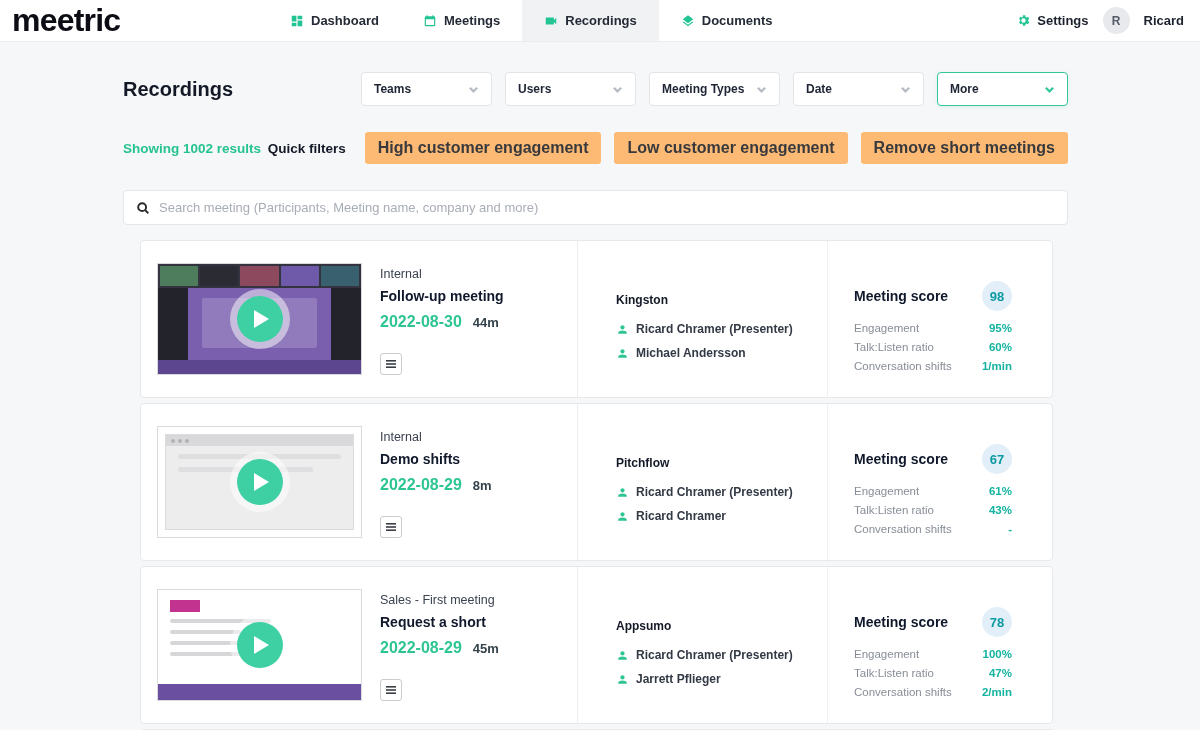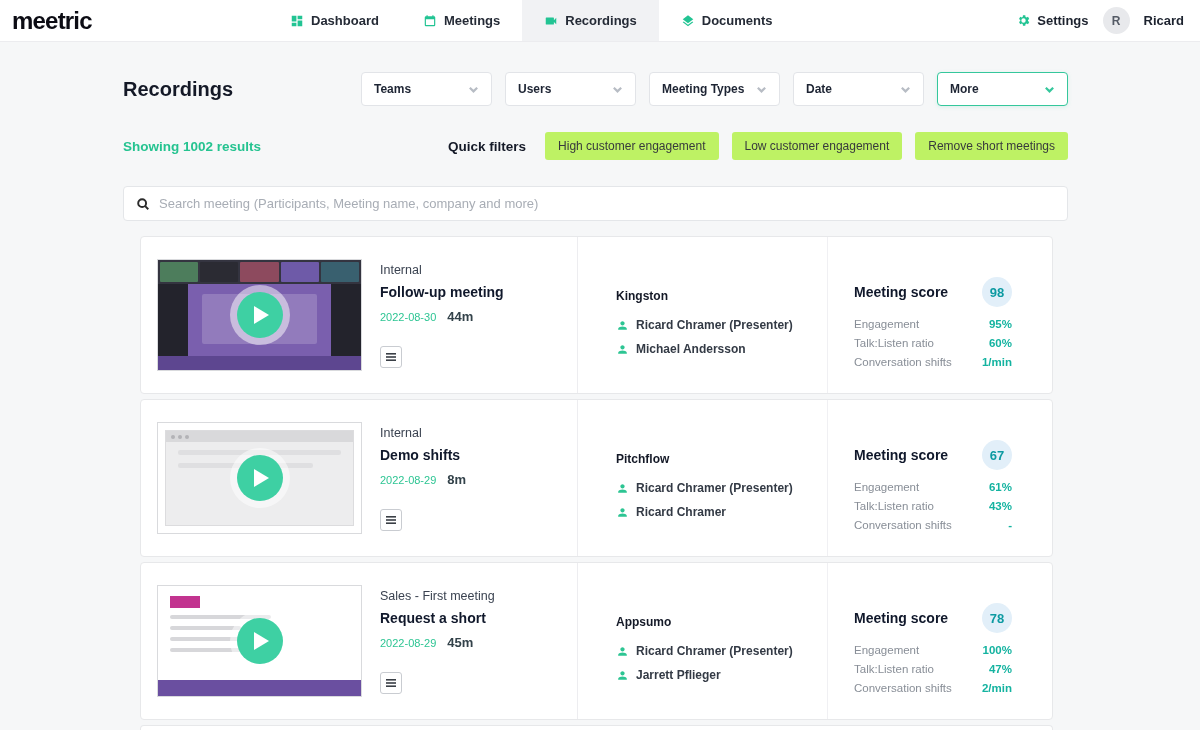--- a/index.html
+++ b/index.html
@@ -1,21 +1,21 @@
 <!DOCTYPE html>
 <html><head>
 <meta charset="utf-8">
 <style>
   * { margin:0; padding:0; box-sizing:border-box; }
   html,body { width:1200px; height:730px; overflow:hidden; }
   body { font-family:"Liberation Sans", sans-serif; background:#f6f7f8; color:#1c222e; }
 
   
   header { height:42px; background:#fff; display:flex; align-items:stretch; border-bottom:1px solid #ececef; }
-  .logo { align-self:center; padding-left:12px; width:268px; font-size:24px; font-weight:800; letter-spacing:-0.8px; color:#0c0c14; }
+  .logo { align-self:center; padding-left:12px; width:268px; font-size:32px; font-weight:800; letter-spacing:-0.8px; color:#0c0c14; }
   nav { display:flex; align-items:stretch; }
   .nav-item { display:flex; align-items:center; gap:7px; padding:0 22px; font-size:13px; font-weight:700; color:#252b36; cursor:pointer; }
   .nav-item.active { background:#f1f2f4; }
   .nav-item svg { width:14px; height:14px; fill:#22c493; }
   .header-right { margin-left:auto; display:flex; align-items:center; gap:14px; padding-right:16px; }
   .settings { display:flex; align-items:center; gap:6px; font-size:13px; font-weight:700; cursor:pointer; }
   .settings svg { width:15px; height:15px; fill:#22c493; }
   .avatar { width:27px; height:27px; border-radius:50%; background:#e8e9ec; color:#555b66; font-size:12px; font-weight:700; display:flex; align-items:center; justify-content:center; }
   .user-name { font-size:13px; font-weight:700; }
 
@@ -26,21 +26,21 @@
   .dropdowns { display:flex; gap:13px; }
   .dropdown { width:131px; height:34px; background:#fff; border:1px solid #e2e4e8; border-radius:4px; display:flex; align-items:center; justify-content:space-between; padding:0 12px; font-size:12px; font-weight:700; color:#1d2433; cursor:pointer; }
   .dropdown .chev { width:11px; height:11px; stroke:#b7bcc4; stroke-width:2.4; fill:none; }
   .dropdown.highlight { border:1px solid #35c79c; box-shadow:0 1px 4px rgba(53,199,156,.15); }
   .dropdown.highlight .chev { stroke:#35c79c; }
 
   .results-row { margin-top:26px; display:flex; align-items:center; }
   .results-count { font-size:13.5px; font-weight:700; color:#25c390; }
   .qf-group { margin-left:auto; display:flex; align-items:center; gap:13px; }
   .qf-label { font-size:13.5px; font-weight:800; color:#141927; margin-right:6px; }
-  .chip { background:#bef264; border-radius:3px; padding:7px 13px; font-size:12px; font-weight:400; color:#37393d; cursor:pointer; white-space:nowrap; }
+  .chip { background:#fdba74; border-radius:3px; padding:7px 13px; font-size:16px; font-weight:700; color:#37393d; cursor:pointer; white-space:nowrap; }
 
   .search-bar { margin-top:26px; height:35px; background:#fff; border:1px solid #e4e6e9; border-radius:4px; display:flex; align-items:center; padding:0 12px; gap:9px; }
   .search-bar svg { width:14px; height:14px; stroke:#2b2b2b; stroke-width:2.2; fill:none; flex:0 0 auto; }
   .search-bar input { border:none; outline:none; flex:1; font-size:13px; font-family:inherit; color:#333; background:transparent; }
   .search-bar input::placeholder { color:#a8adb5; }
 
   
   .cards { margin:15px 15px 0 17px; display:flex; flex-direction:column; gap:5px; }
   .card { background:#fff; border:1px solid #e7e8ea; border-radius:4px; height:158px; display:flex; align-items:stretch; overflow:hidden; }
 
@@ -66,21 +66,21 @@
   .t2-btn { width:9px; height:9px; border-radius:50%; }
 
   .t3-logo { width:30px; height:12px; background:#c2338f; margin:10px 0 0 12px; }
   .t3-line { height:4px; background:#d7d7da; margin:7px 90px 0 12px; border-radius:2px; }
   .t3-bot { position:absolute; left:0; right:0; bottom:0; height:16px; background:#6a4fa0; }
 
   .col-info { width:198px; padding:26px 14px 0 0; border-right:1px solid #ededf0; flex:0 0 auto; }
   .cat { font-size:12.5px; color:#3a4250; margin-bottom:7px; }
   .m-title { font-size:14px; font-weight:800; color:#10182b; margin-bottom:9px; }
   .date-row { display:flex; align-items:center; gap:11px; }
-  .m-date { font-size:11px; font-weight:400; color:#2dc593; }
+  .m-date { font-size:16px; font-weight:700; color:#2dc593; }
   .m-dur { font-size:13px; font-weight:700; color:#33424a; }
   .menu-btn { margin-top:22px; width:22px; height:22px; background:#fff; border:1px solid #c9ccd1; border-radius:3px; display:flex; align-items:center; justify-content:center; cursor:pointer; }
   .menu-btn svg { width:12px; height:12px; fill:#3a3f46; }
 
   .col-company { width:250px; padding:52px 10px 0 38px; border-right:1px solid #f0f0f3; flex:0 0 auto; }
   .company { font-size:12px; font-weight:800; color:#141927; margin-bottom:15px; }
   .participant { display:flex; align-items:center; gap:7px; margin-bottom:10px; }
   .participant svg { width:13px; height:13px; fill:#2dc593; flex:0 0 auto; }
   .participant span { font-size:12px; font-weight:600; color:#333a45; }
 

